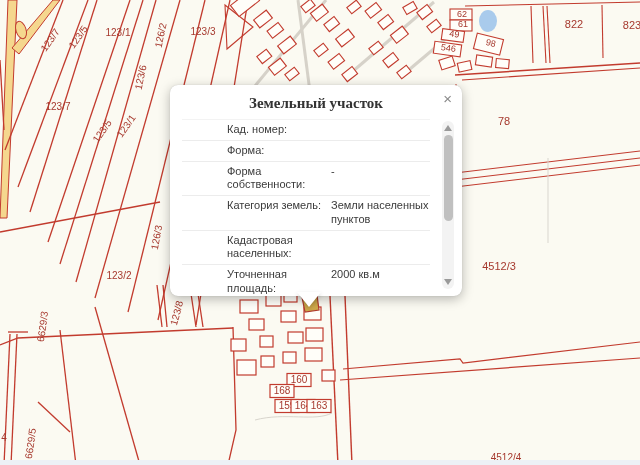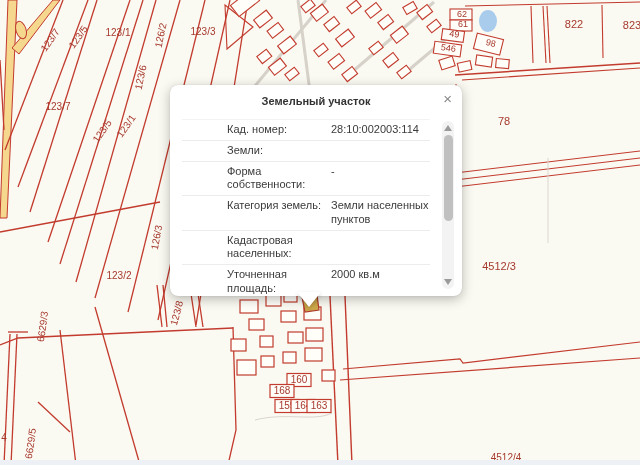--- a/index.html
+++ b/index.html
@@ -5,21 +5,21 @@
   html,body{margin:0;padding:0;}
   body{width:640px;height:465px;overflow:hidden;font-family:"Liberation Sans",sans-serif;background:#fbfaf2;position:relative;}
   .map-wrap{position:absolute;inset:0;}
   svg{display:block;}
   
   .popup{position:absolute;left:170px;top:85px;width:292px;height:211px;background:#ffffff;border-radius:8px;
          box-shadow:0 3px 12px rgba(0,0,0,.28), 0 0 1px rgba(0,0,0,.2);z-index:5;overflow:hidden;}
   .popup-tail{position:absolute;left:297px;top:292px;width:0;height:0;z-index:6;
               border-left:12px solid transparent;border-right:12px solid transparent;border-top:15px solid #ffffff;
               filter:drop-shadow(0 2px 2px rgba(0,0,0,.18));}
-  .popup-title{margin:10px 30px 10px 30px;text-align:center;font-size:11px;font-weight:bold;color:#333;}
+  .popup-title{margin:10px 30px 10px 30px;text-align:center;font-size:15px;font-weight:bold;color:#333;font-family:Liberation Serif, serif;}
   .popup-close{position:absolute;top:6px;right:10px;font-size:15px;line-height:15px;color:#8a8a8a;cursor:pointer;}
   .fields{position:absolute;left:12px;right:32px;top:34px;bottom:0;overflow:hidden;}
   .frow{display:flex;border-bottom:1px solid #ececec;padding:3px 0 3px 0;}
   .frow:first-child{border-top:1px solid #f3f3f3;}
   .flabel{width:100px;flex:0 0 100px;font-size:11px;color:#3a3a3a;line-height:1.25;margin-left:45px;}
   .fvalue{flex:1;font-size:11px;color:#3a3a3a;line-height:1.25;padding-left:4px;}
   
   .sbar{position:absolute;right:8px;top:36px;bottom:7px;width:12px;background:#f3f3f3;border-radius:6px;z-index:7;}
   .sarrow{position:absolute;left:2px;width:0;height:0;border-left:4px solid transparent;border-right:4px solid transparent;}
   .sarrow.up{top:4px;border-bottom:6px solid #9a9a9a;}
@@ -202,24 +202,23 @@
 </svg>
 </div>
 
 <div class="popup-tail"></div>
 <div class="popup">
   <div class="popup-close">×</div>
   <div class="popup-title">Земельный участок</div>
   <div class="fields">
     <div class="frow">
       <div class="flabel">Кад. номер:</div>
-      <div class="fvalue">28:10:002003:114</div>
-    </div>
-    <div class="frow">
-      <div class="flabel">Земли:</div>
+    </div>
+    <div class="frow">
+      <div class="flabel">Форма:</div>
     </div>
     <div class="frow">
       <div class="flabel">Форма собственности:</div>
       <div class="fvalue">-</div>
     </div>
     <div class="frow">
       <div class="flabel">Категория земель:</div>
       <div class="fvalue">Земли населенных пунктов</div>
     </div>
     <div class="frow">

